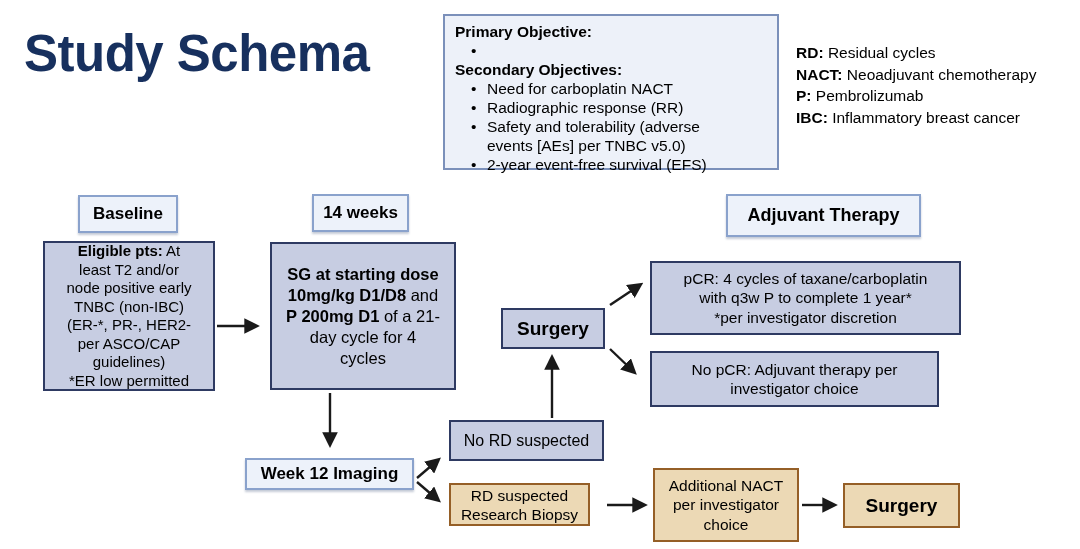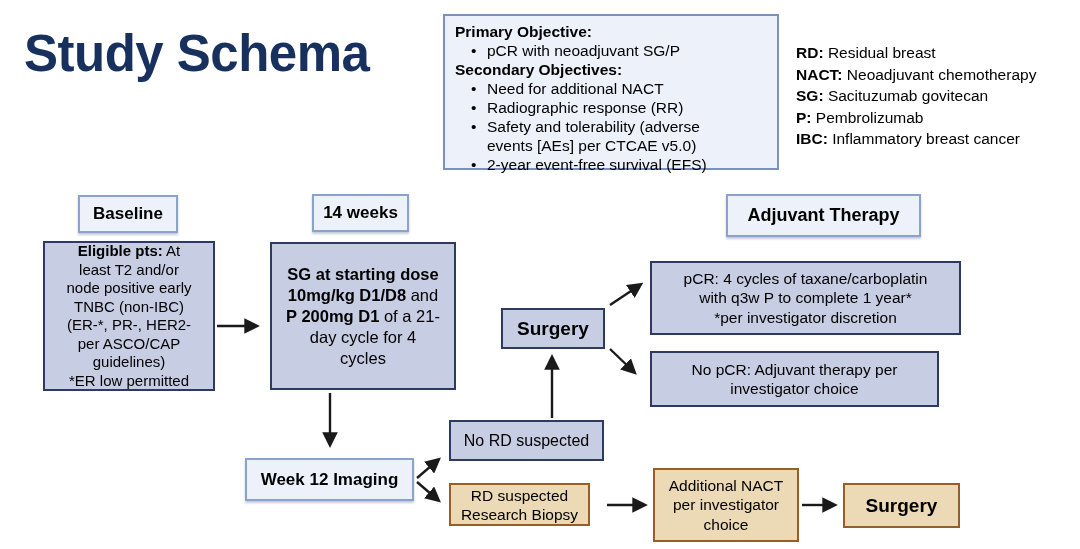--- a/index.html
+++ b/index.html
@@ -34,21 +34,21 @@
              display:flex; align-items:center; justify-content:center;
              text-align:center; color:#000; }
   .pre { white-space:pre-line; }
   .b { font-weight:700; }
 
   .box-eligible { left:43px; top:241px; width:172px; height:150px; font-size:15px; line-height:18.5px; padding:8px; }
   .box-sg { left:270px; top:242px; width:186px; height:148px; font-size:16.5px; line-height:21px; padding:0 13px; }
   .box-surgery-main { left:501px; top:308px; width:104px; height:41px; font-size:19px; font-weight:700; }
   .box-pcr { left:650px; top:261px; width:311px; height:74px; font-size:15.5px; line-height:19.5px; }
   .box-nopcr { left:650px; top:351px; width:289px; height:56px; font-size:15.5px; line-height:19px; }
-  .box-week12 { left:245px; top:458px; width:169px; height:43px; font-size:17px; }
+  .box-week12 { left:245px; top:458px; width:169px; height:32px; font-size:17px; }
   .box-nord { left:449px; top:420px; width:155px; height:41px; font-size:16px; }
   .box-rd { left:449px; top:483px; width:141px; height:43px; font-size:15.5px; line-height:19px; }
   .box-addnact { left:653px; top:468px; width:146px; height:74px; font-size:15.5px; line-height:19.5px; }
   .box-surgery-rd { left:843px; top:483px; width:117px; height:45px; font-size:19px; font-weight:700; }
 
   .hdr-baseline { left:78px; top:195px; width:100px; height:38px; }
   .hdr-12w { left:312px; top:194px; width:97px; height:38px; }
   .hdr-adjuvant { left:697px; top:194px; width:195px; height:43px; font-size:18px;margin-left:29px; }
 
   .arrows { position:absolute; left:0; top:0; width:1080px; height:549px; pointer-events:none; }
@@ -58,46 +58,44 @@
 <body>
 
 <div class="slide">
 
   <div class="title">Study Schema</div>
 
   <div class="obj-box">
     <div class="obj-head">Primary Objective:</div>
     <div class="bullet-row">
       <span class="bullet-marker">•</span>
-      <span class="bullet-text">pCR with neoadjuvant SG/P</span>
     </div>
     <div class="obj-head">Secondary Objectives:</div>
     <div class="bullet-row">
       <span class="bullet-marker">•</span>
-      <span class="bullet-text">Need for additional NACT</span>
+      <span class="bullet-text">Need for carboplatin NACT</span>
     </div>
     <div class="bullet-row">
       <span class="bullet-marker">•</span>
       <span class="bullet-text">Radiographic response (RR)</span>
     </div>
     <div class="bullet-row">
       <span class="bullet-marker">•</span>
       <span class="bullet-text">Safety and tolerability (adverse
-events [AEs] per CTCAE v5.0)</span>
+events [AEs] per TNBC v5.0)</span>
     </div>
     <div class="bullet-row">
       <span class="bullet-marker">•</span>
       <span class="bullet-text">2-year event-free survival (EFS)</span>
     </div>
   </div>
 
   <div class="legend">
-    <div><span class="legend-abbr">RD:</span> <span>Residual breast</span></div>
+    <div><span class="legend-abbr">RD:</span> <span>Residual cycles</span></div>
     <div><span class="legend-abbr">NACT:</span> <span>Neoadjuvant chemotherapy</span></div>
-    <div><span class="legend-abbr">SG:</span> <span>Sacituzumab govitecan</span></div>
     <div><span class="legend-abbr">P:</span> <span>Pembrolizumab</span></div>
     <div><span class="legend-abbr">IBC:</span> <span>Inflammatory breast cancer</span></div>
   </div>
 
   <div class="hdr-box hdr-baseline">Baseline</div>
   <div class="hdr-box hdr-12w">14 weeks</div>
   <div class="hdr-box hdr-adjuvant">Adjuvant Therapy</div>
 
   <div class="lav-box box-eligible">
     <div><span class="b">Eligible pts:</span><span class="pre"> At

